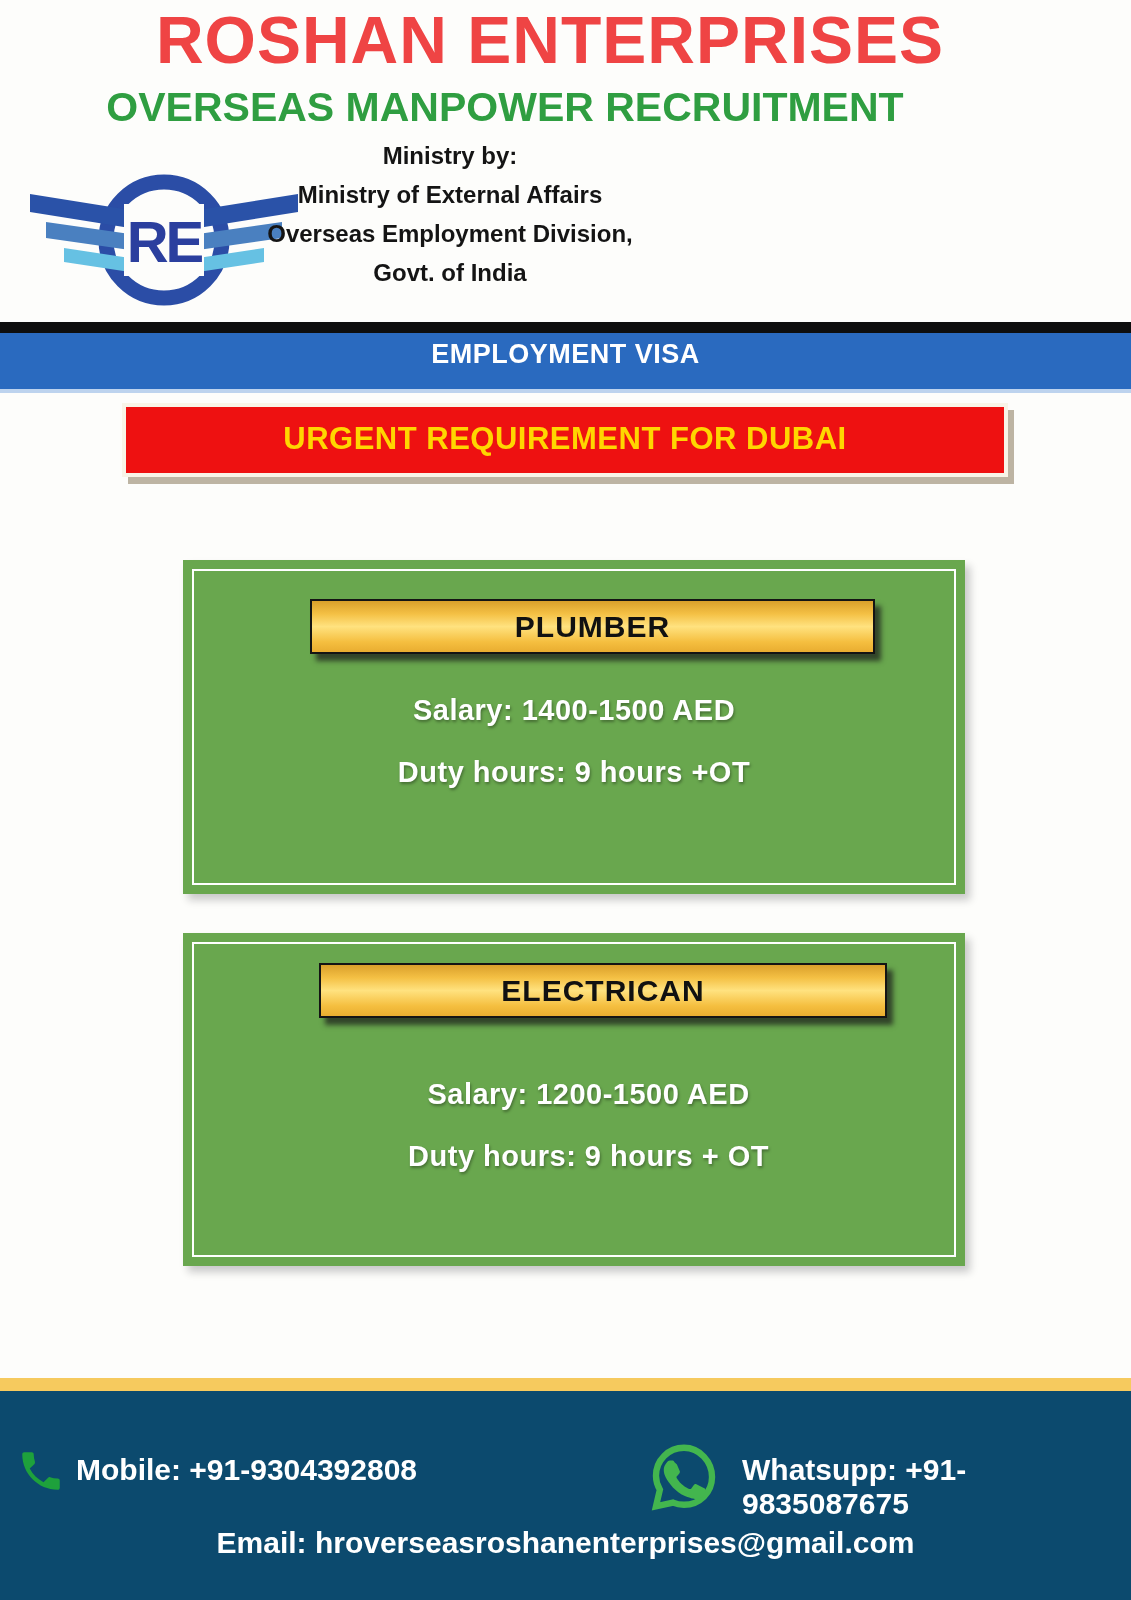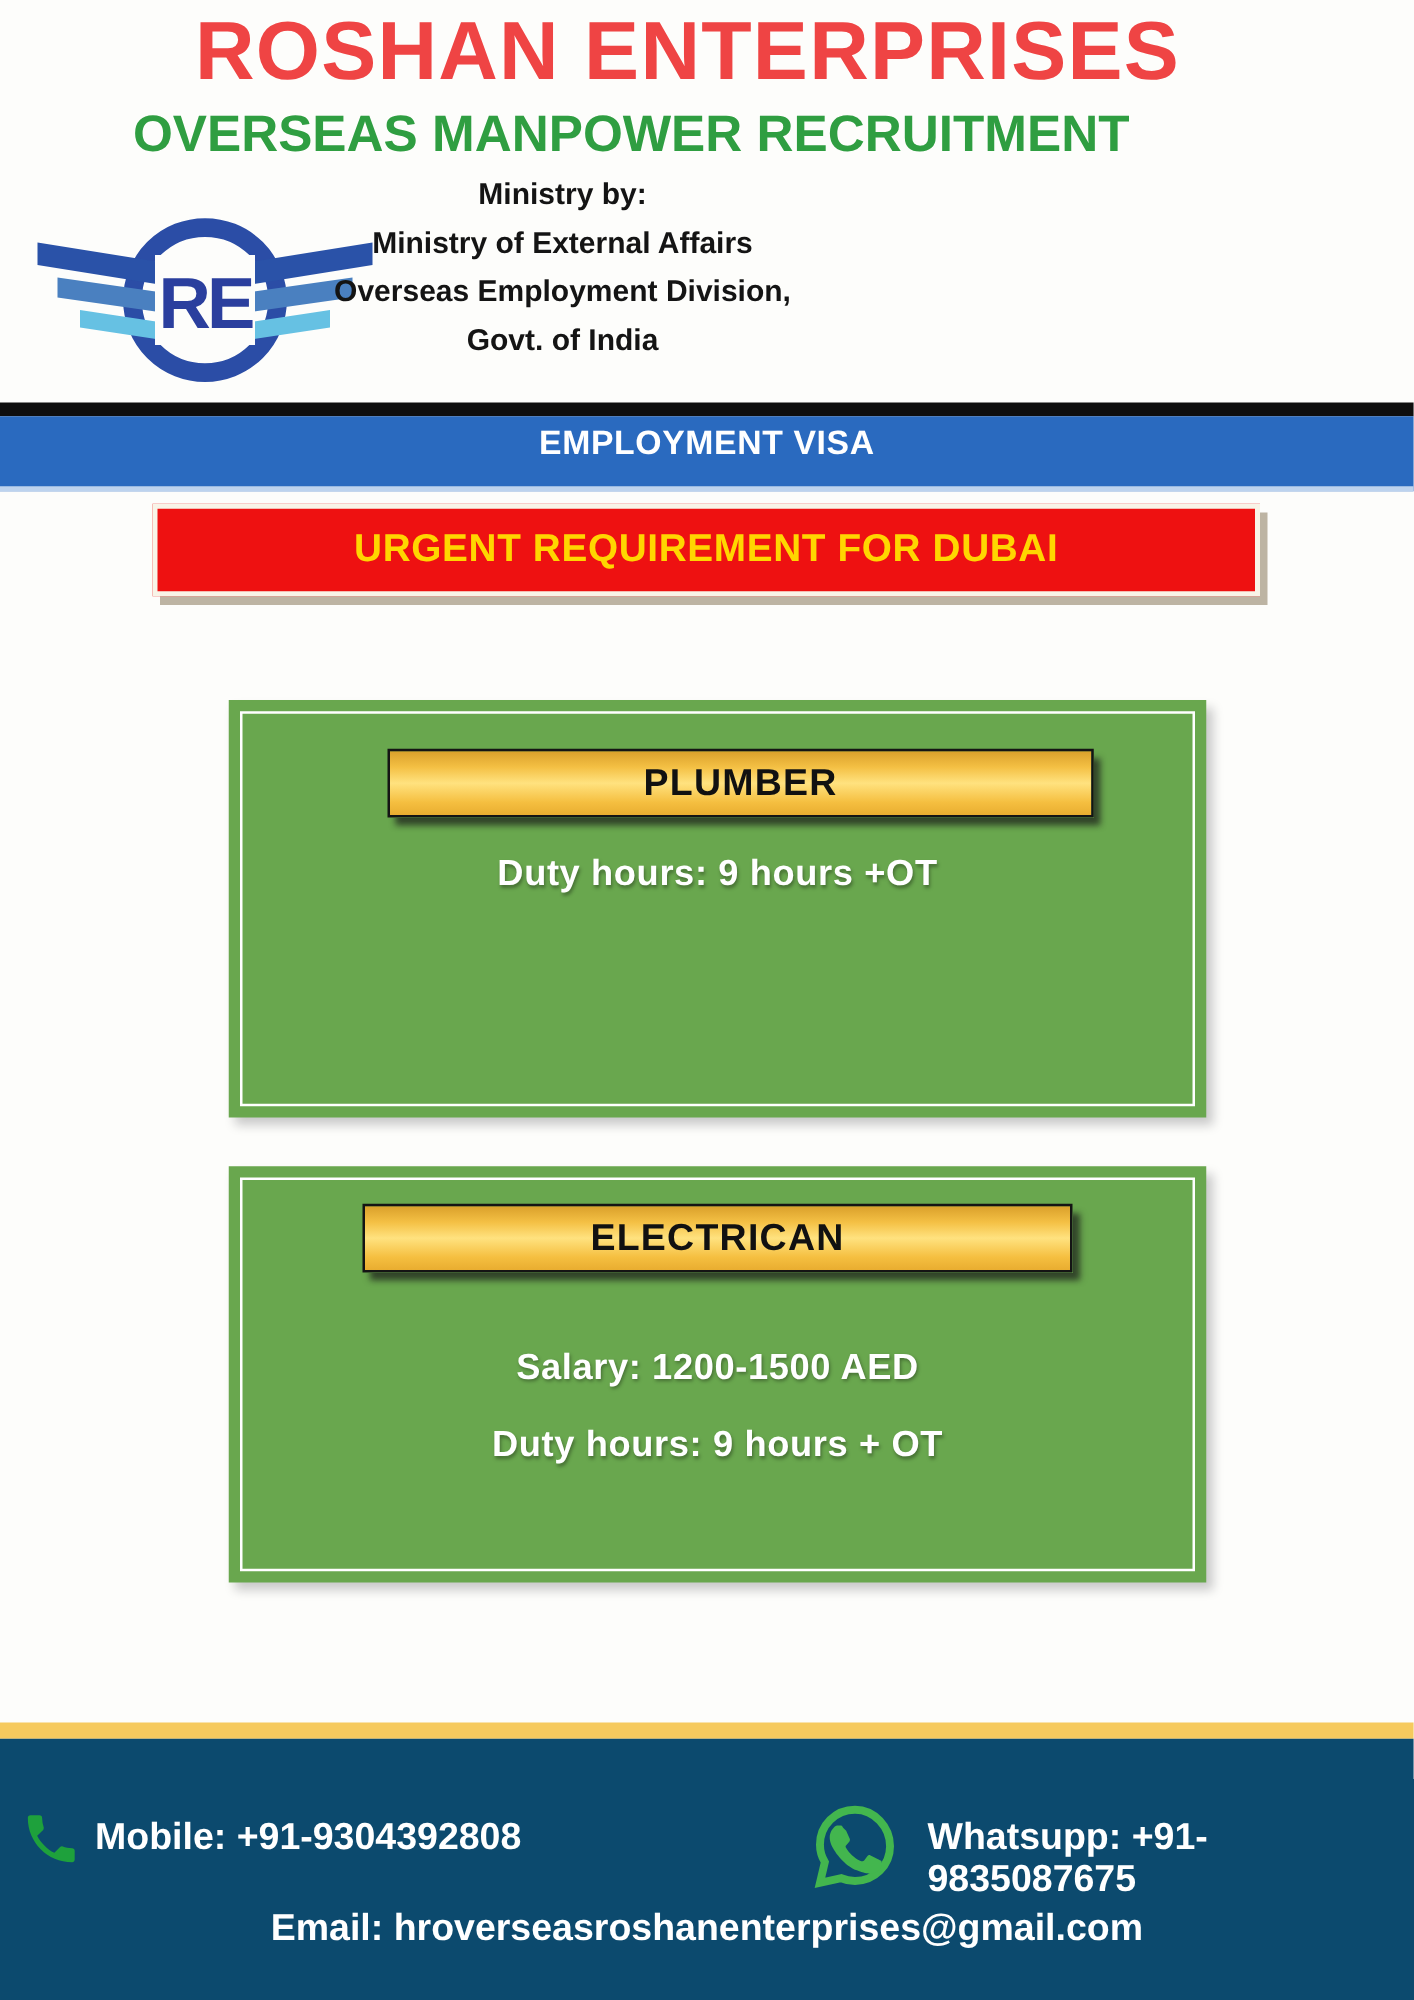--- a/index.html
+++ b/index.html
@@ -30,21 +30,21 @@
 
   .urgent { position:absolute; left:122px; top:403px; width:886px; height:74px;
             background:#ee1111; border:4px solid #f8f4e8; box-shadow:6px 7px 0 #bdb4a3;
             color:#ffd600; font-size:31px; font-weight:bold; text-align:center;
             line-height:64px; letter-spacing:0.5px; }
 
   .job-box { position:absolute; left:183px; width:782px; background:#69a74e;
              box-shadow:5px 6px 8px #c9c9c9; }
   .job-inner-border { position:absolute; inset:9px; border:2px solid #ffffff; pointer-events:none; }
   .job1 { top:536px; height:334px;margin-top:24px; }
-  .job2 { top:933px; height:333px; }
+  .job2 { top:933px; height:333px;padding-left:29px; }
 
   .job-banner { position:relative; height:55px; border:2px solid #141414;
                 box-shadow:6px 7px 5px rgba(25,25,25,0.7);
                 background:linear-gradient(180deg,#daa02b 0%,#f4c044 25%,#ffe27f 50%,#f5bf40 80%,#e9ad30 100%);
                 text-align:center; line-height:51px; font-size:30px; font-weight:bold;
                 color:#111111; letter-spacing:1px; }
   .job1 .job-banner { margin:39px 0 0 127px; width:565px; }
   .job2 .job-banner { margin:30px 0 0 107px; width:568px; }
 
   .job-text { text-align:center; color:#ffffff; font-weight:bold; font-size:29px;
@@ -97,20 +97,21 @@
 
 
   <div class="black-bar"></div>
   <div class="visa-bar">EMPLOYMENT VISA</div>
 
   <div class="urgent">URGENT REQUIREMENT FOR DUBAI</div>
 
   <div class="job-box job1">
     <div class="job-inner-border"></div>
     <div class="job-banner">PLUMBER</div>
+    <div class="job-text salary">Salary: 1400-1500 AED</div>
     <div class="job-text duty">Duty hours: 9 hours +OT</div>
   </div>
 
   <div class="job-box job2">
     <div class="job-inner-border"></div>
     <div class="job-banner">ELECTRICAN</div>
     <div class="job-text salary">Salary: 1200-1500 AED</div>
     <div class="job-text duty">Duty hours: 9 hours + OT</div>
   </div>
 

